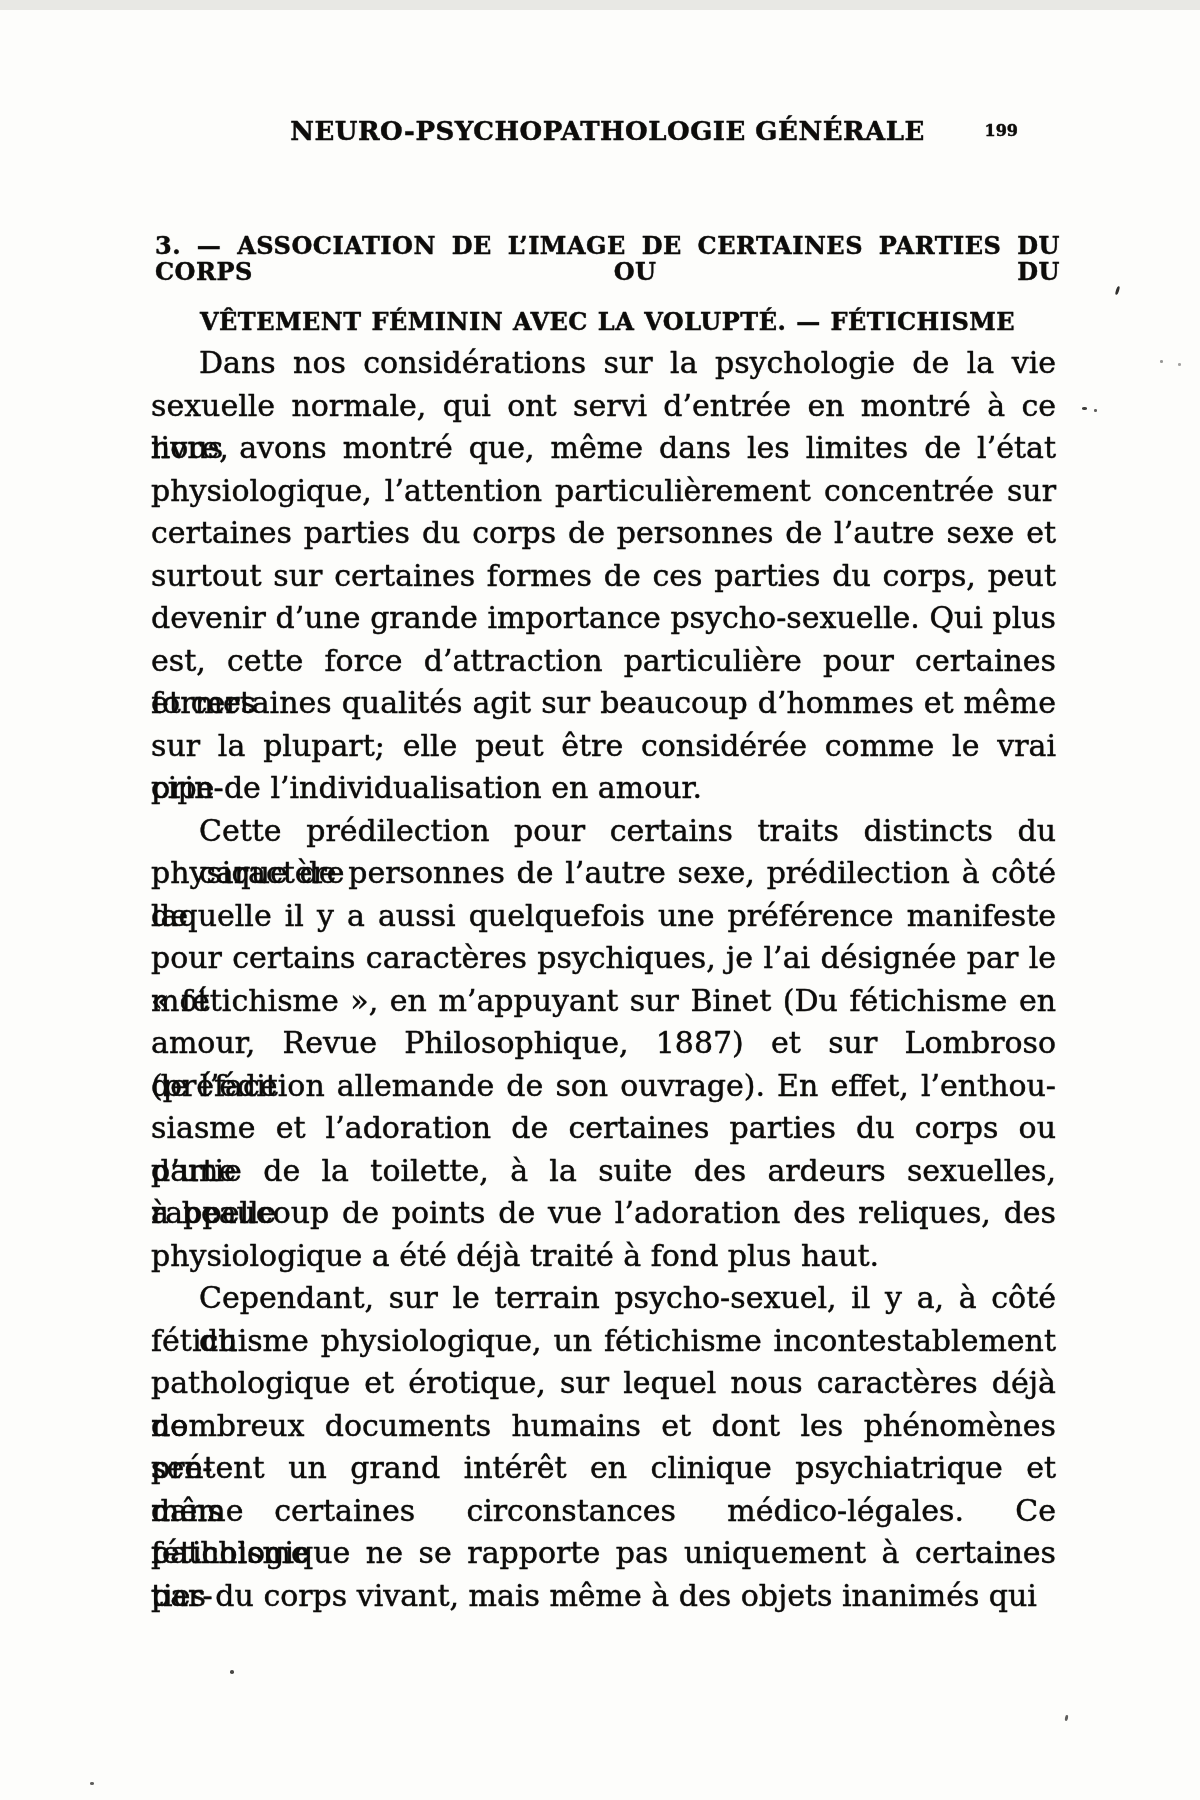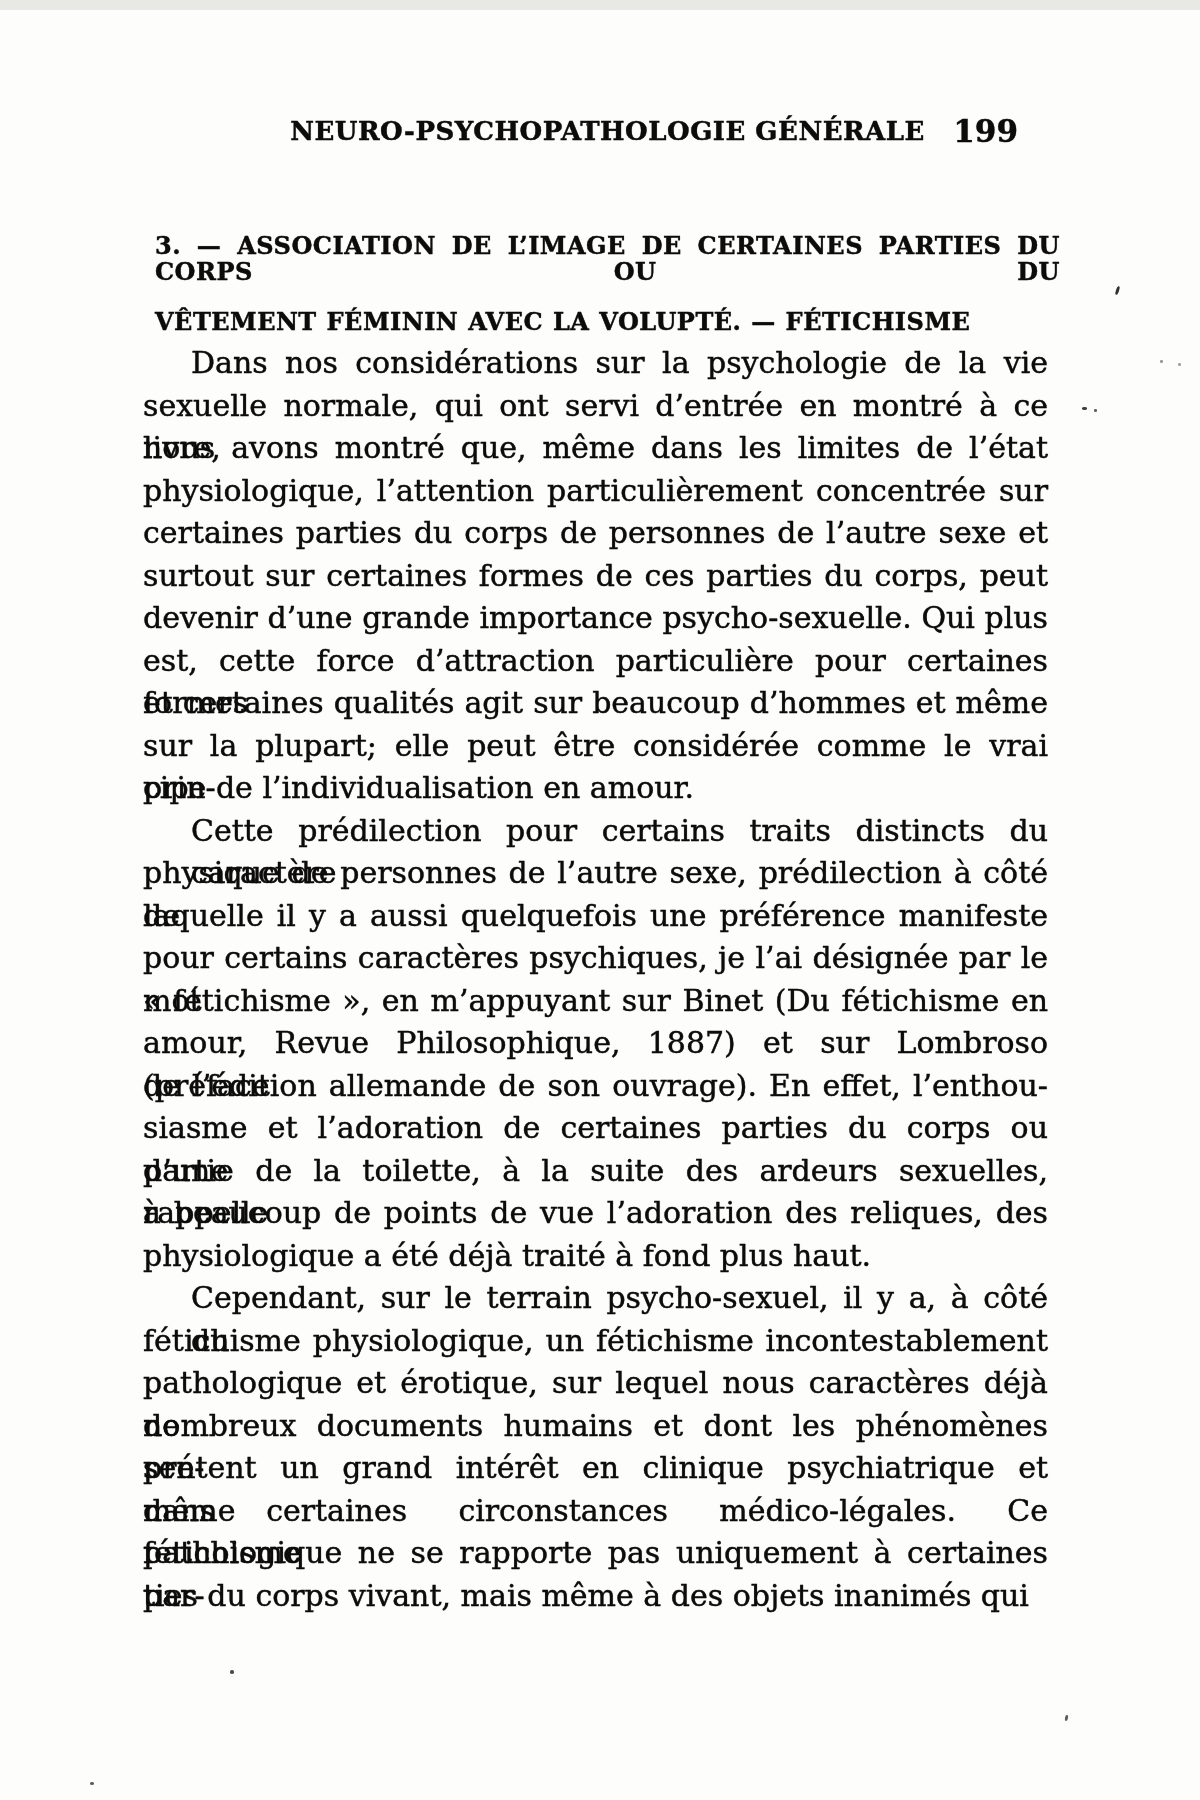--- a/index.html
+++ b/index.html
@@ -26,21 +26,21 @@
     text-align: center;
     font-size: 26px;
     font-weight: bold;
     letter-spacing: 0.5px;
     line-height: 34px;
     white-space: nowrap;
   }
   .page-number {
     position: absolute;
     top: 0; right: 42px;
-    font-size: 31px;
+    font-size: 16px;
     font-weight: bold;
     line-height: 34px;
     text-align: right;
   }
 
   
   .section-heading {
     position: absolute;
     top: 223px; left: 155px; width: 905px;
     font-weight: bold;
@@ -52,27 +52,27 @@
     word-spacing: 1px;
     text-align: justify;
     text-align-last: justify;
     white-space: normal;
   }
   .sh-line2 {
     margin-top: 24px;
     line-height: 26px;
     letter-spacing: 0.5px;
     word-spacing: 1px;
-    text-align: left;
+    text-align: center;
   }
 
   
   .body-text {
     position: absolute;
-    top: 332px; left: 143px; width: 905px;
+    top: 332px; left: 151px; width: 905px;
     font-size: 30px;
   }
   .line {
     height: 42.5px;
     line-height: 42.5px;
     text-align: justify;
     text-align-last: justify;
     white-space: normal;
   }
   .line.para-first { padding-left: 48px; }

